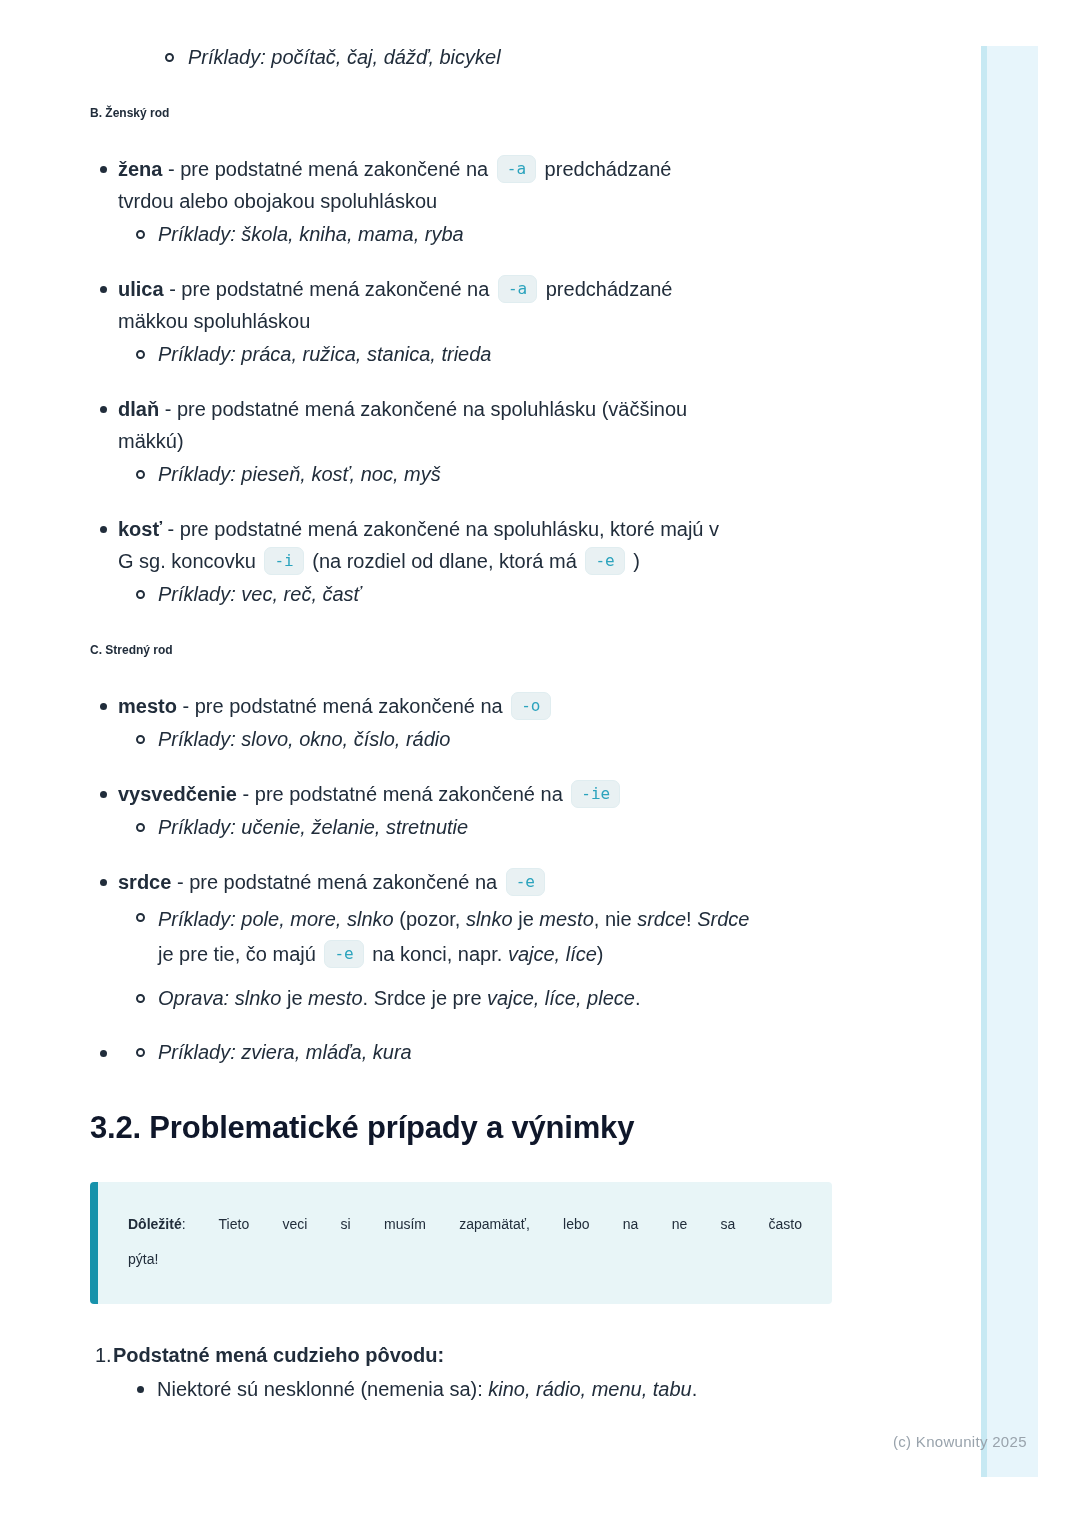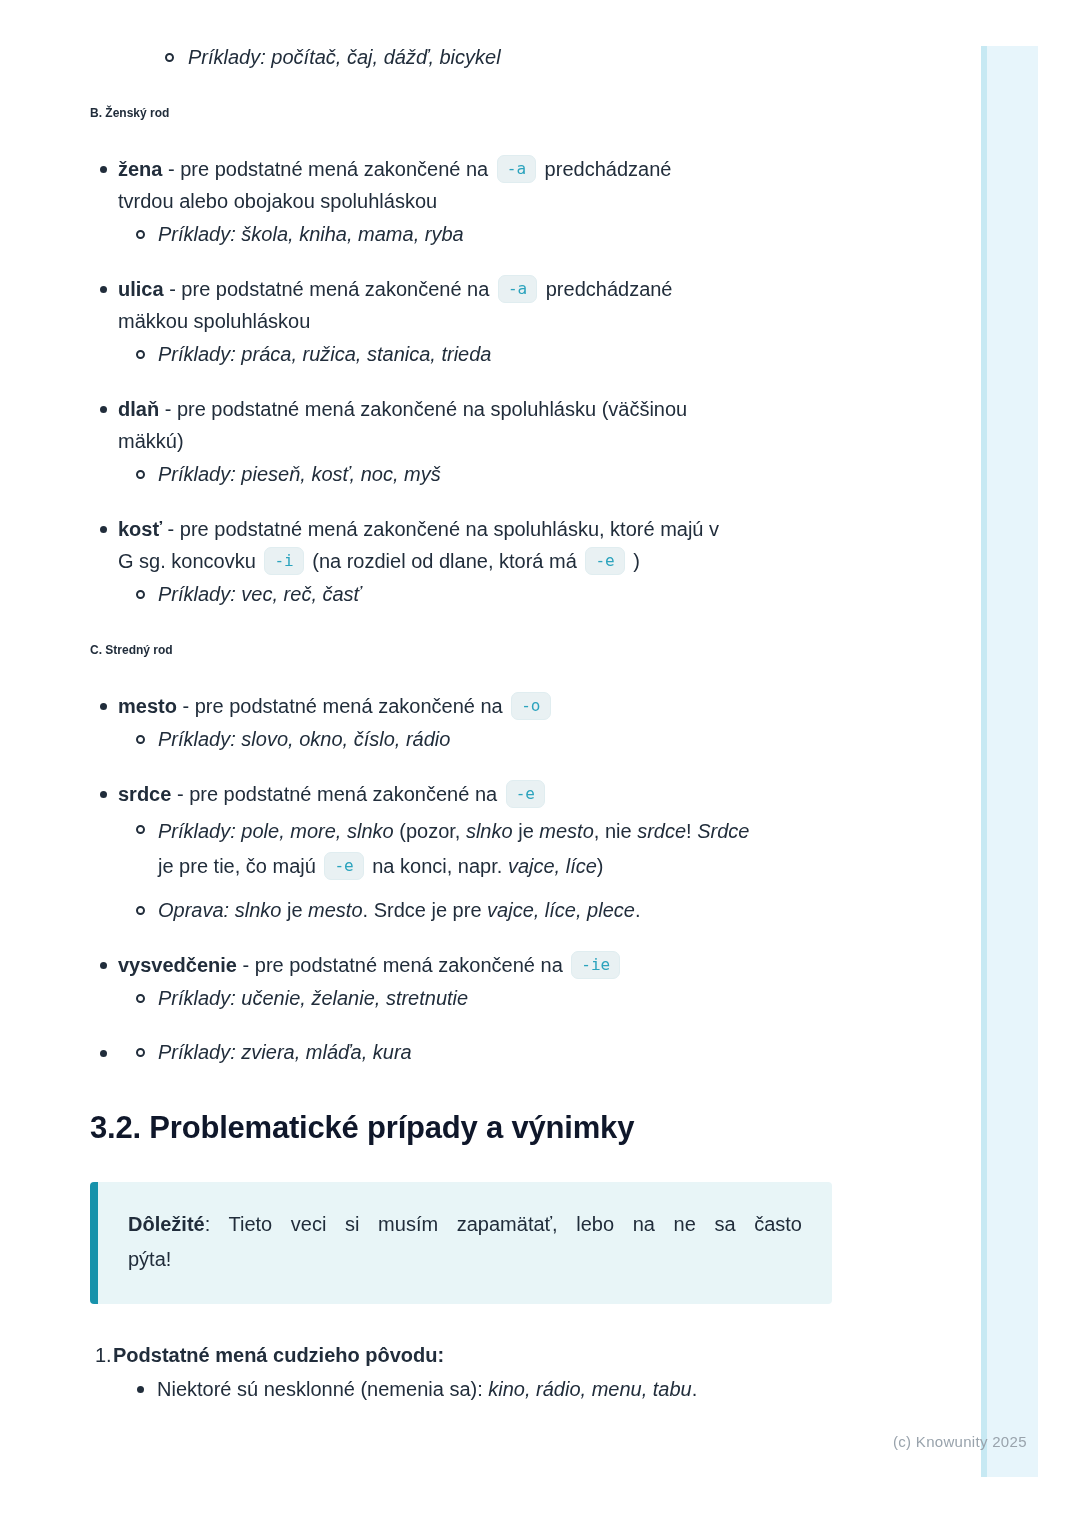--- a/index.html
+++ b/index.html
@@ -50,21 +50,21 @@
     padding:3px 9px;margin:0 3px;vertical-align:2px;
   }
   .h2{
     font-size:31px;font-weight:700;color:#0f172a;
     line-height:40px;letter-spacing:-.2px;
     margin:40px 0 34px 0;
   }
   .callout{
     background:#e8f5f7;border-left:8px solid #1792ab;border-radius:4px;
     padding:25px 30px 27px 30px;margin:0 0 36px 0;
-    font-size:20px;line-height:35px;
+    font-size:14px;line-height:35px;
   }
   .callout .jline{text-align:justify;text-align-last:justify;}
   .olitem{position:relative;padding-left:23px;font-size:20px;line-height:31px;margin-bottom:2px;}
   .olitem .num{position:absolute;left:5px;top:0;font-weight:normal;}
   .olitem .ol-text{font-weight:bold;}
   .bullet2{padding-left:67px;margin-bottom:0;}
   .bullet2 .mk{position:absolute;left:47px;top:13px;width:7px;height:7px;border-radius:50%;background:#212d3b;}
 </style>
 </head>
 <body>
@@ -115,36 +115,36 @@
     <div class="bullet">
       <span class="mk"></span>
       <p><span class="b">mesto</span><span> - pre podstatné mená zakončené na </span><span class="badge">-o</span></p>
       <div class="sub">
         <span class="mk"></span>
         <p><span class="i">Príklady: slovo, okno, číslo, rádio</span></p>
       </div>
     </div>
     <div class="bullet">
       <span class="mk"></span>
+      <p><span class="b">vysvedčenie</span><span> - pre podstatné mená zakončené na </span><span class="badge">-ie</span></p>
+      <div class="sub">
+        <span class="mk"></span>
+        <p><span class="i">Príklady: učenie, želanie, stretnutie</span></p>
+      </div>
+    </div>
+    <div class="bullet">
+      <span class="mk"></span>
       <p><span class="b">srdce</span><span> - pre podstatné mená zakončené na </span><span class="badge">-e</span></p>
       <div class="sub wide">
         <span class="mk"></span>
         <p><span class="i">Príklady: pole, more, slnko </span><span>(pozor, </span><span class="i">slnko</span><span> je </span><span class="i">mesto</span><span>, nie </span><span class="i">srdce</span><span>! </span><span class="i">Srdce</span><br><span>je pre tie, čo majú </span><span class="badge">-e</span><span> na konci, napr. </span><span class="i">vajce, líce</span><span>)</span></p>
       </div>
       <div class="sub gap">
         <span class="mk"></span>
         <p><span class="i">Oprava: slnko</span><span> je </span><span class="i">mesto</span><span>. </span><span>Srdce je pre </span><span class="i">vajce, líce, plece</span><span>.</span></p>
-      </div>
-    </div>
-    <div class="bullet">
-      <span class="mk"></span>
-      <p><span class="b">vysvedčenie</span><span> - pre podstatné mená zakončené na </span><span class="badge">-ie</span></p>
-      <div class="sub">
-        <span class="mk"></span>
-        <p><span class="i">Príklady: učenie, želanie, stretnutie</span></p>
       </div>
     </div>
     <div class="bullet">
       <span class="mk"></span>
       <div class="sub">
         <span class="mk"></span>
         <p><span class="i">Príklady: zviera, mláďa, kura</span></p>
       </div>
     </div>
     <div class="h2">3.2. Problematické prípady a výnimky</div>

